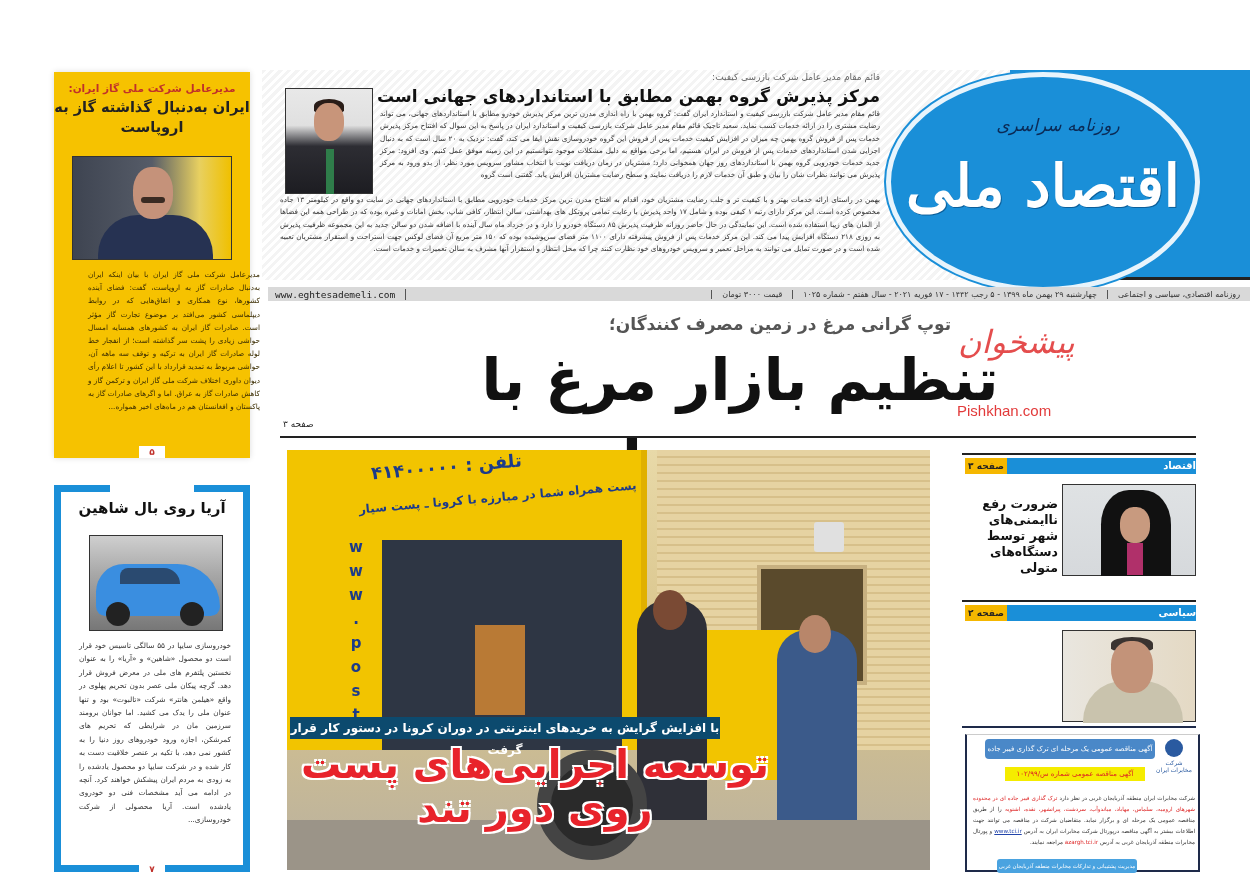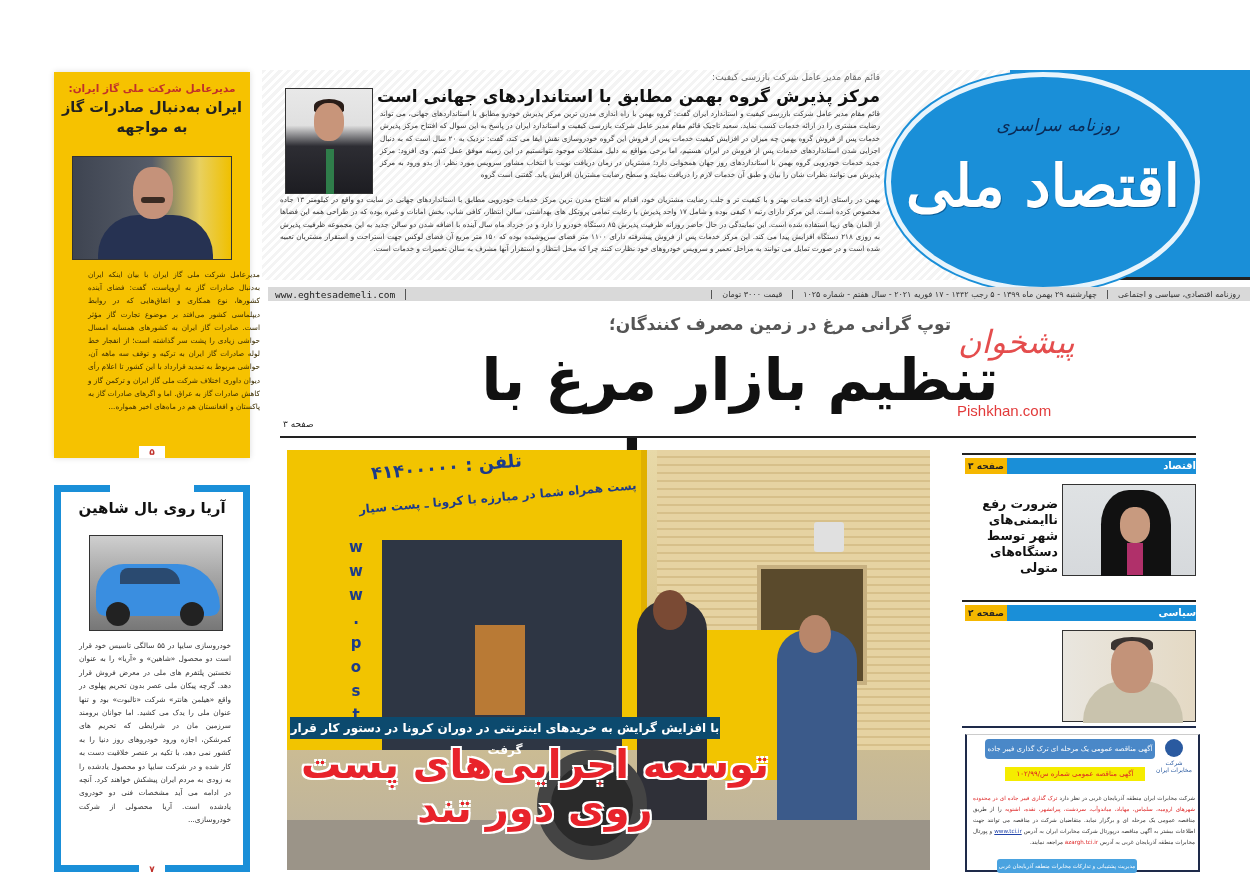--- a/index.html
+++ b/index.html
@@ -267,21 +267,21 @@
     <span class="lnk">www.tci.ir</span>
     <span>و پورتال مخابرات منطقه آذربایجان غربی به آدرس</span>
     <span class="red">azargh.tci.ir</span>
     <span>مراجعه نمایند.</span>
   </div>
   <div class="foot">مدیریت پشتیبانی و تدارکات مخابرات منطقه آذربایجان غربی</div>
 </div>
 
 <div class="ybox rtl">
   <div class="kicker">مدیرعامل شرکت ملی گاز ایران:</div>
-  <div class="title">ایران به‌دنبال صادرات گاز به مواجهه</div>
+  <div class="title">ایران به‌دنبال گذاشته گاز به اروپاست</div>
   <div class="photo">
     <div class="suit"></div>
       <div class="face"></div>
       <div class="mustache"></div>
   </div>
   <div class="body">مدیرعامل شرکت ملی گاز ایران با بیان اینکه ایران به‌دنبال صادرات گاز به اروپاست، گفت: فضای آینده کشورها، نوع همکاری و اتفاق‌هایی که در روابط دیپلماسی کشور می‌افتد بر موضوع تجارت گاز مؤثر است. صادرات گاز ایران به کشورهای همسایه امسال حواشی زیادی را پشت سر گذاشته است؛ از انفجار خط لوله صادرات گاز ایران به ترکیه و توقف سه ماهه آن، حواشی مربوط به تمدید قرارداد با این کشور تا اعلام رأی دیوان داوری اختلاف شرکت ملی گاز ایران و ترکمن گاز و کاهش صادرات گاز به عراق. اما و اگرهای صادرات گاز به پاکستان و افغانستان هم در ماه‌های اخیر همواره...</div>
   <div class="pg">۵</div>
 </div>
 
 <div class="bbox rtl">

